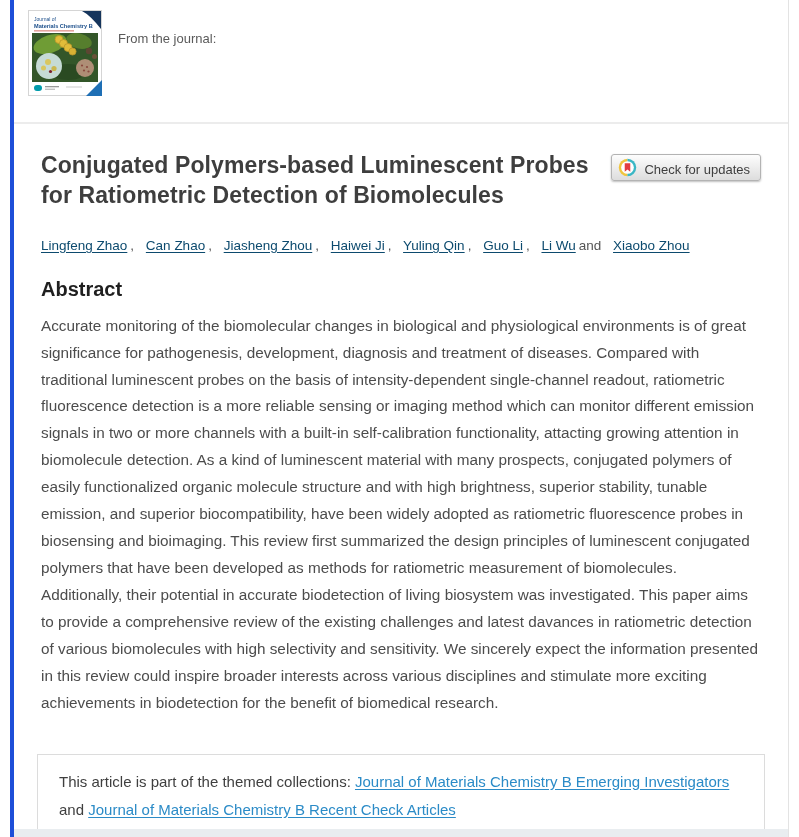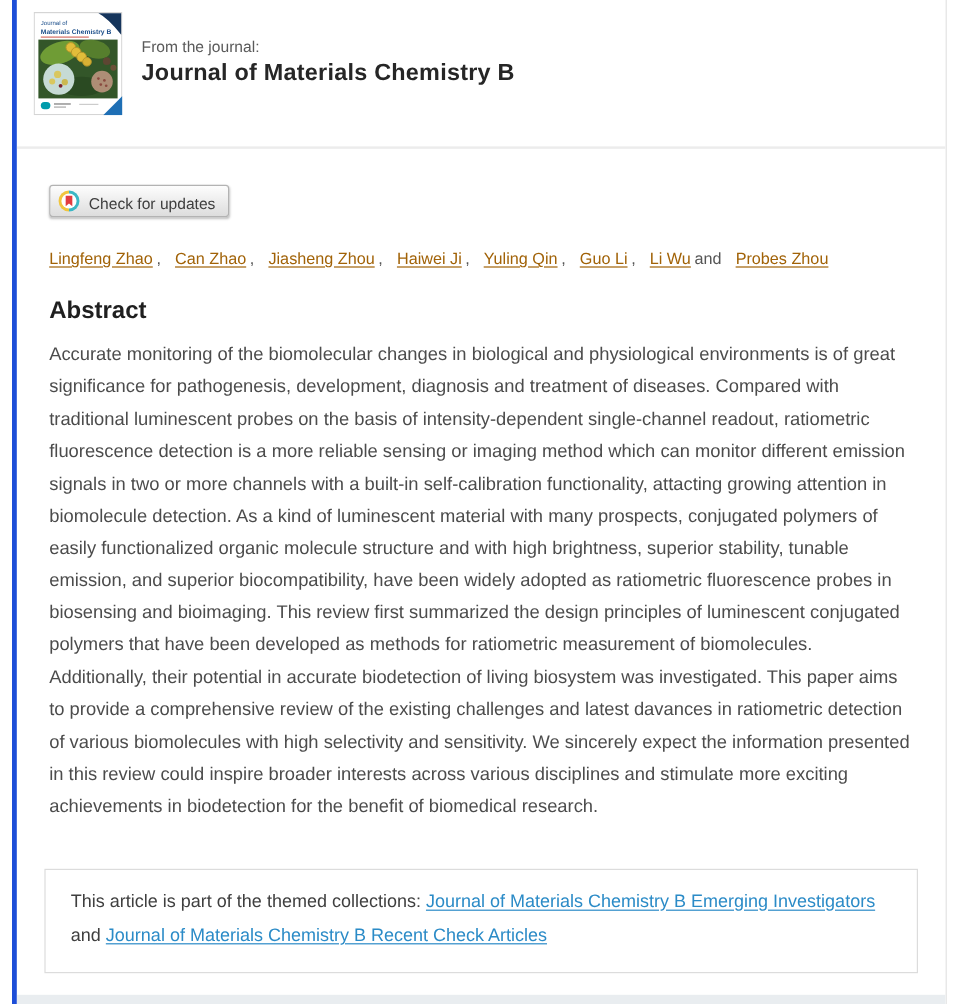--- a/index.html
+++ b/index.html
@@ -23,21 +23,21 @@
   h1.article-title { font-size:23px; font-weight:700; color:#3e3e3e; line-height:1.32; max-width:600px; letter-spacing:.1px; }
   .check-btn {
     display:inline-flex; align-items:flex-end; gap:7px; margin-top:4px; flex:0 0 auto;
     background:linear-gradient(#fdfdfd,#dddddd); border:1px solid #b3b3b3; border-radius:3px;
     padding:3px 10px 3px 6px; font-family:"Liberation Sans",sans-serif; font-size:13px; color:#3e3e3e;
     box-shadow:0 1px 2px rgba(0,0,0,.25); cursor:pointer;
   }
   .check-btn svg { display:block; }
   
   .author-list { margin-top:27px; font-size:13.5px; color:#4a4a4a; }
-  .author-link { color:#a16207; text-decoration:underline; text-underline-offset:2px; cursor:pointer; }
+  .author-link { color:#0c4a6e; text-decoration:underline; text-underline-offset:2px; cursor:pointer; }
   .author-sep { color:#555; margin:0 8px 0 3px; }
   
   .abstract-heading { margin-top:25px; font-size:20px; font-weight:700; color:#1f1f1f; }
   .abstract-text { margin-top:12px; font-size:15.3px; color:#4c4c4c; line-height:1.76; max-width:748px; }
   
   .collections-box {
     margin:37px -4px 0 -4px; border:1px solid #dcdcdc; background:#fff;
     padding:13px 21px 15px 21px; font-size:15px; color:#3f3f3f; line-height:1.9;
   }
   .collection-link { color:#2b8bc7; text-decoration:underline; text-underline-offset:2px; cursor:pointer; }
@@ -85,47 +85,47 @@
           <rect x="6" y="75" width="8" height="6" rx="3" fill="#009bab"></rect>
           <rect x="17" y="76" width="14" height="1.3" fill="#9a9a9a"></rect>
           <rect x="17" y="78.6" width="10" height="1.3" fill="#bdbdbd"></rect>
           <rect x="38" y="76.5" width="16" height="1" fill="#cccccc"></rect>
           <path d="M58,86 L74,70 L74,86 Z" fill="#1e6fb5"></path>
         </g>
       </svg>
     </a>
     <div class="header-text">
       <div class="kicker">From the journal:</div>
-      <div class="journal-title">Journal of Materials Chemistry B</div>
     </div>
   </div>
 
   <div class="article">
 
     <div class="title-row">
+      <h1 class="article-title">Conjugated Polymers-based Luminescent Probes for Ratiometric Detection of Biomolecules</h1>
       <button class="check-btn">
         <svg width="19" height="19" viewBox="0 0 24 24">
           <path d="M12 1 A11 11 0 0 0 12 23 Z" fill="#f0c53e"></path>
           <path d="M12 1 A11 11 0 0 1 12 23 Z" fill="#3ab7c5"></path>
           <circle cx="12" cy="12" r="8" fill="#ffffff"></circle>
           <path d="M8.5 6.5 L15.5 6.5 L15.5 17.5 L12 14.6 L8.5 17.5 Z" fill="#e23c3f"></path>
         </svg>
         <span>Check for updates</span>
       </button>
     </div>
 
     <div class="author-list">
       <a class="author-link">Lingfeng Zhao</a><span class="author-sep">,</span>
       <a class="author-link">Can Zhao</a><span class="author-sep">,</span>
       <a class="author-link">Jiasheng Zhou</a><span class="author-sep">,</span>
       <a class="author-link">Haiwei Ji</a><span class="author-sep">,</span>
       <a class="author-link">Yuling Qin</a><span class="author-sep">,</span>
       <a class="author-link">Guo Li</a><span class="author-sep">,</span>
       <a class="author-link">Li Wu</a><span class="author-sep">and</span>
-      <a class="author-link">Probes Zhou</a>
+      <a class="author-link">Xiaobo Zhou</a>
     </div>
 
     <h2 class="abstract-heading">Abstract</h2>
 
     <p class="abstract-text">Accurate monitoring of the biomolecular changes in biological and physiological environments is of great significance for pathogenesis, development, diagnosis and treatment of diseases. Compared with traditional luminescent probes on the basis of intensity-dependent single-channel readout, ratiometric fluorescence detection is a more reliable sensing or imaging method which can monitor different emission signals in two or more channels with a built-in self-calibration functionality, attacting growing attention in biomolecule detection. As a kind of luminescent material with many prospects, conjugated polymers of easily functionalized organic molecule structure and with high brightness, superior stability, tunable emission, and superior biocompatibility, have been widely adopted as ratiometric fluorescence probes in biosensing and bioimaging. This review first summarized the design principles of luminescent conjugated polymers that have been developed as methods for ratiometric measurement of biomolecules. Additionally, their potential in accurate biodetection of living biosystem was investigated. This paper aims to provide a comprehensive review of the existing challenges and latest davances in ratiometric detection of various biomolecules with high selectivity and sensitivity. We sincerely expect the information presented in this review could inspire broader interests across various disciplines and stimulate more exciting achievements in biodetection for the benefit of biomedical research.</p>
 
     <div class="collections-box">
       <span>This article is part of the themed collections:</span>
       <a class="collection-link">Journal of Materials Chemistry B Emerging Investigators</a>
       <span>and</span>

